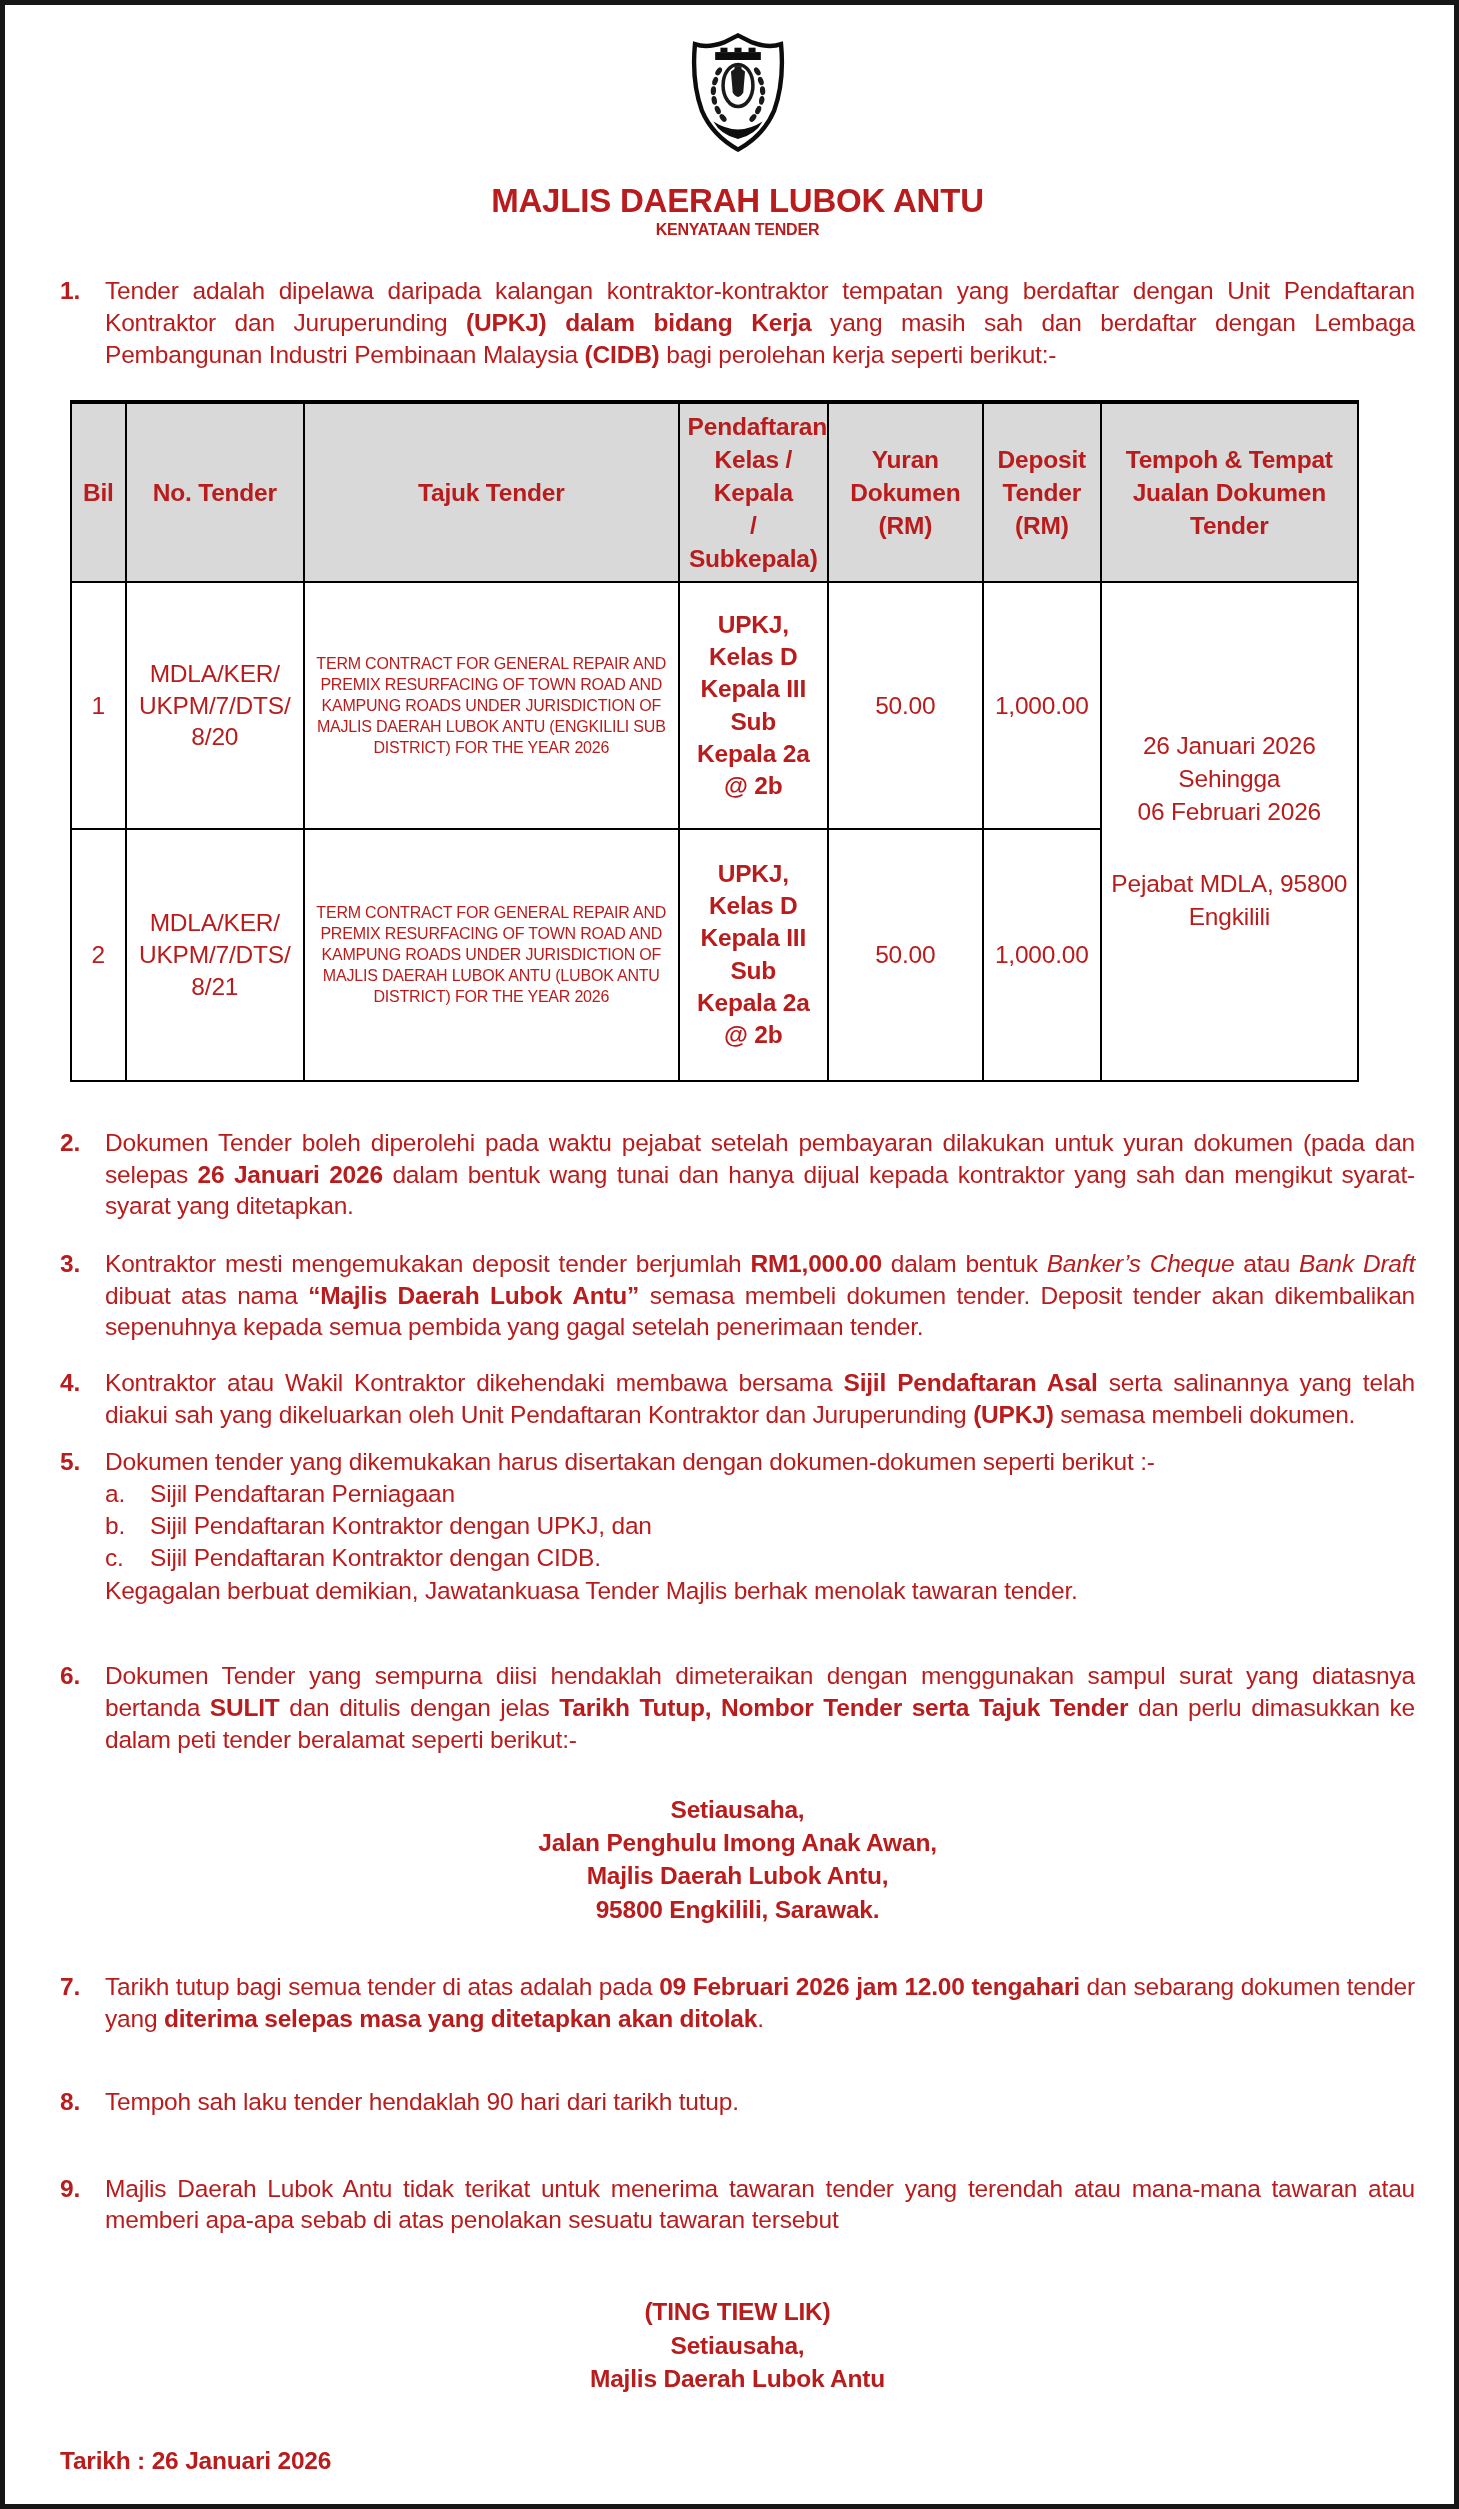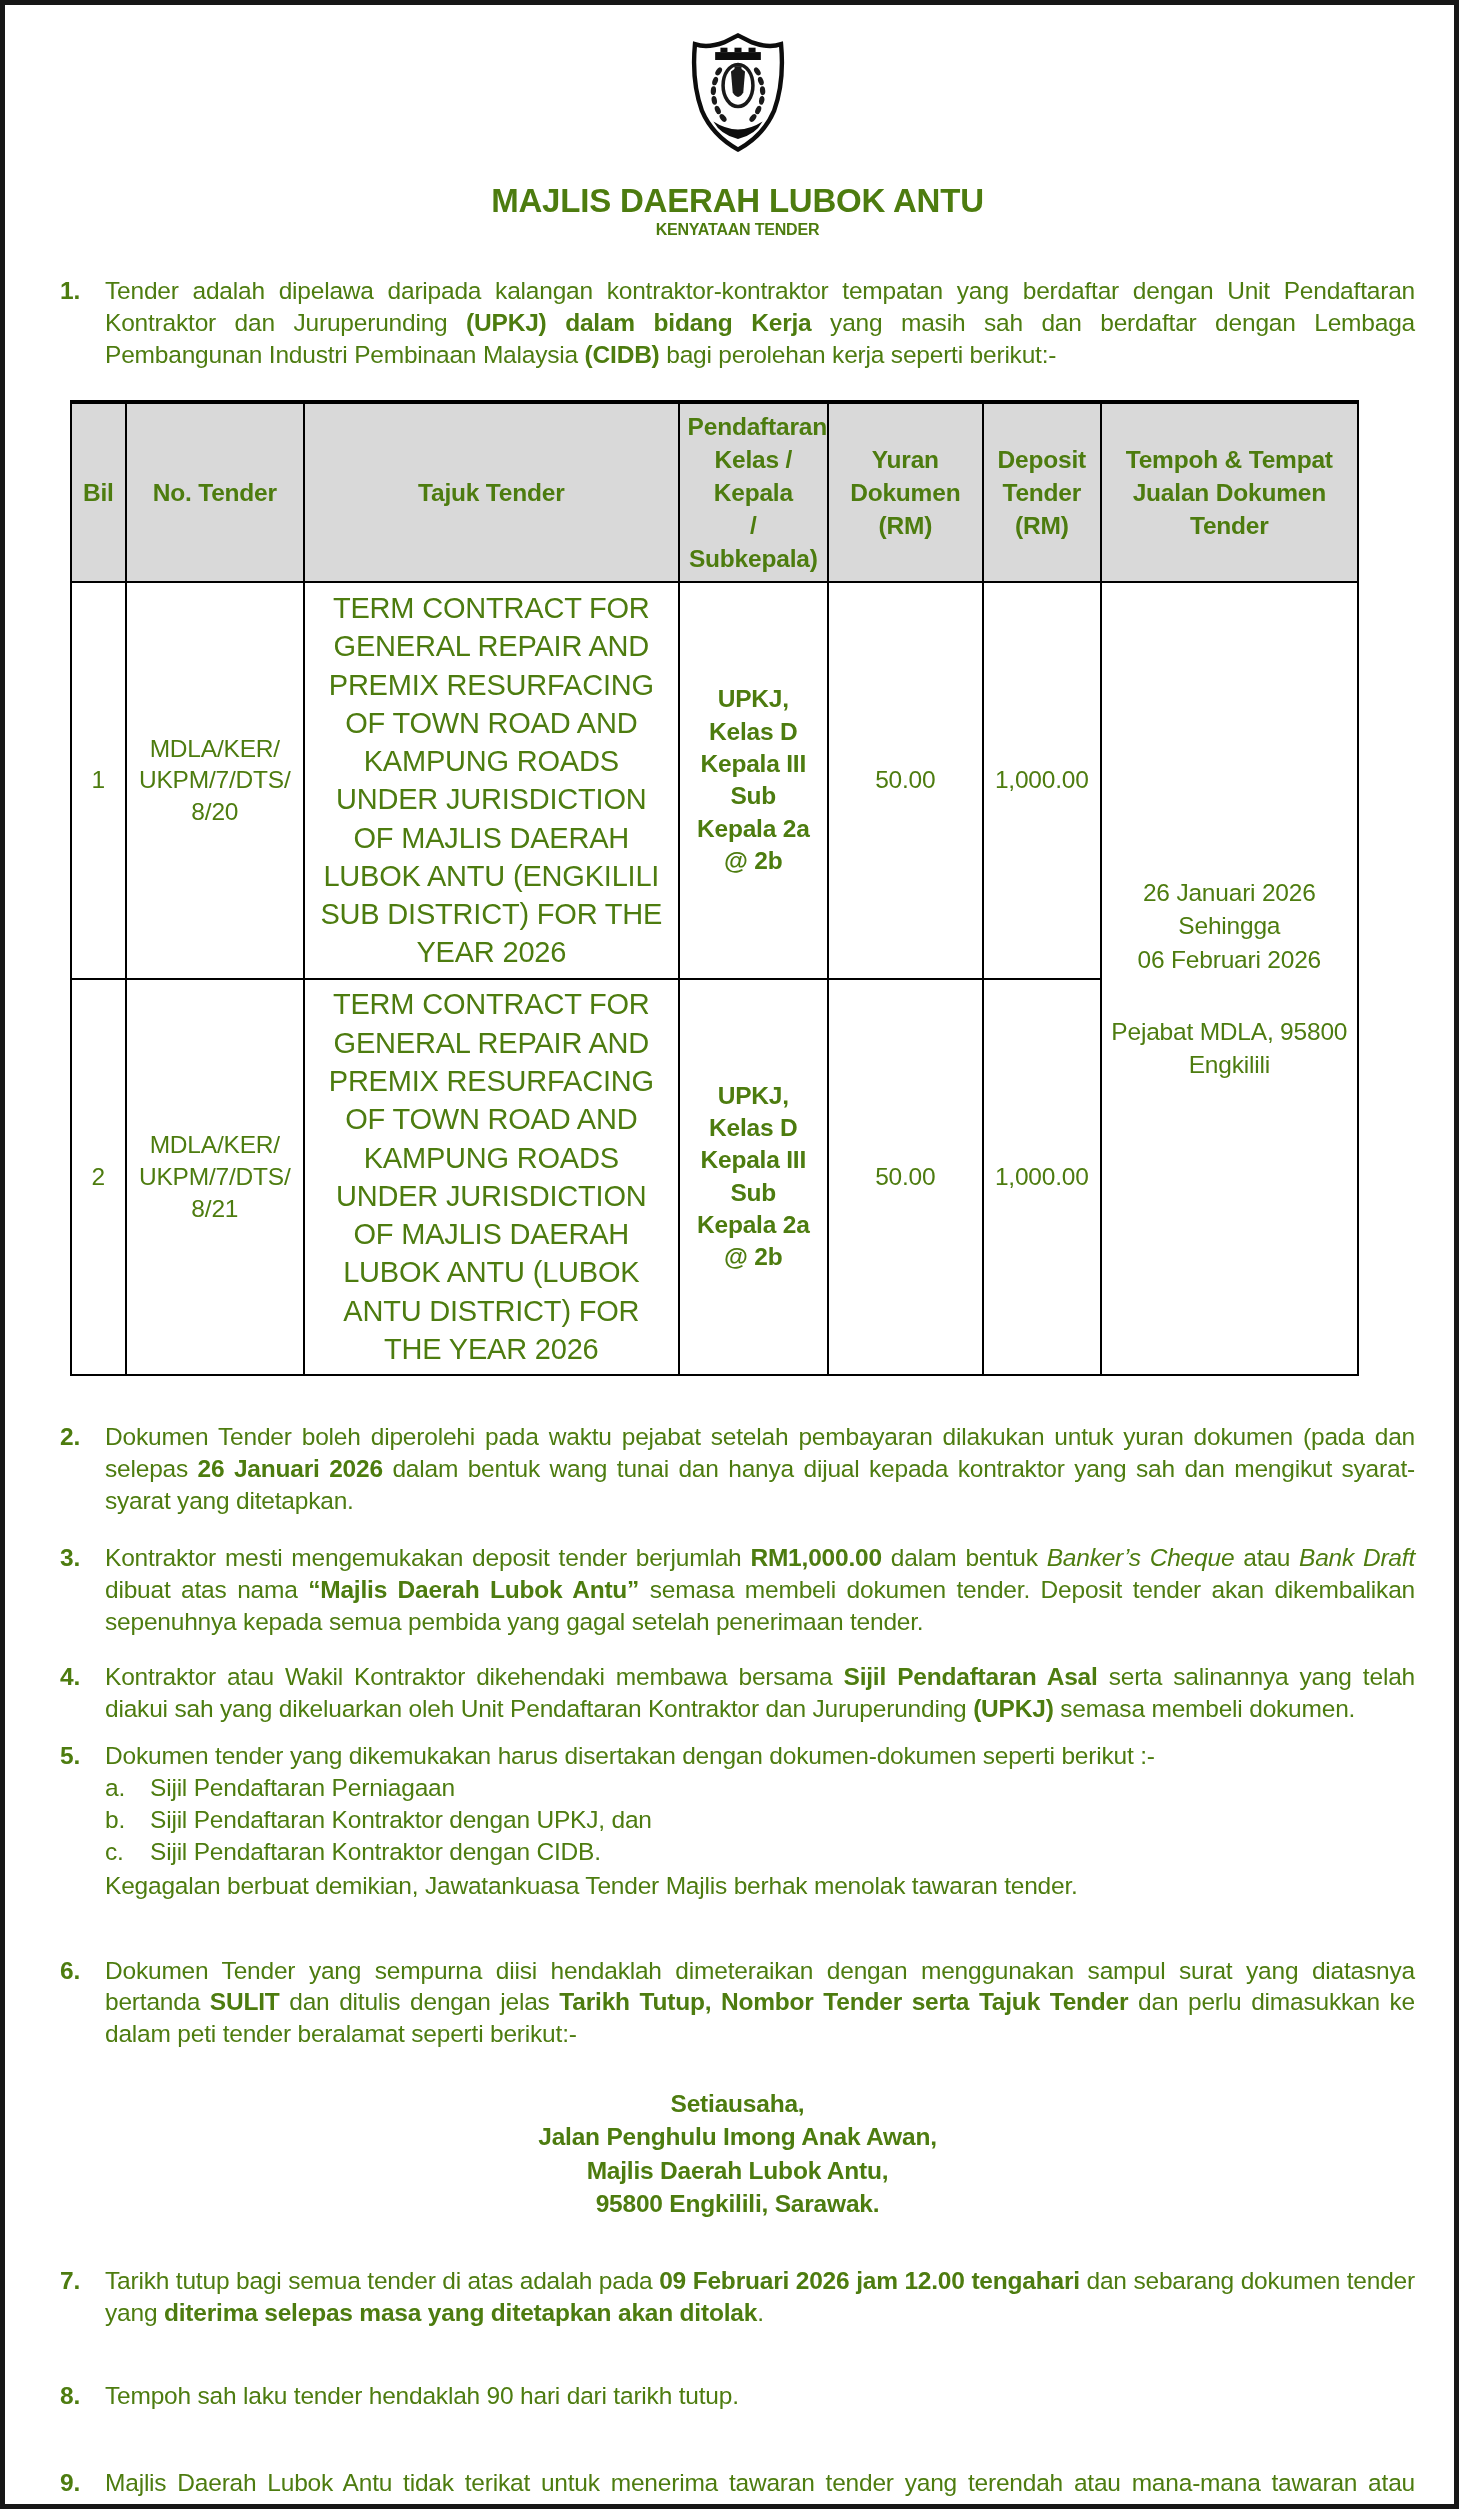--- a/index.html
+++ b/index.html
@@ -1,20 +1,20 @@
 <!DOCTYPE html>
 <html><head>
 <meta charset="utf-8">
 <style>
   html,body{margin:0;padding:0;background:#4a4a4a;}
   .page{
     width:1459px;height:2509px;box-sizing:border-box;
     background:#ffffff;border:5.9px solid #161616;
     padding:25.5px 39px 0 55px;overflow:hidden;
-    font-family:"Liberation Sans",sans-serif;color:#4d7c0f;
+    font-family:"Liberation Sans",sans-serif;color:#b91c1c;
     font-size:24.5px;line-height:1.3;letter-spacing:-0.2px;
   }
   .b{font-weight:bold}
   .i{font-style:italic}
   .pre{white-space:pre-line}
   .crest{width:108px;height:123px;margin:0 auto;display:block}
   .org-title{text-align:center;font-weight:bold;font-size:33px;margin-top:27.4px;line-height:1.2}
   .doc-title{text-align:center;font-weight:bold;font-size:16px;line-height:1.25}
   .item{display:flex;margin-top:25.5px}
   .item .num{flex:none;width:45px;font-weight:bold}
@@ -24,21 +24,21 @@
   .sub-row .letter{flex:none;width:45px}
   .closing-line{margin-top:2px}
   table.tender-table{
     border-collapse:collapse;margin:29px 0 0 9.8px;width:1287px;table-layout:fixed;
     border:2px solid #000;border-top:4.9px solid #000;
   }
   table.tender-table th,table.tender-table td{
     border:2px solid #000;padding:5.9px 7.8px;vertical-align:middle;text-align:center;margin-left:8px;
   }
   table.tender-table th{background:#d9d9d9;font-weight:bold;height:133px;line-height:1.35}
-  td.tajuk{vertical-align:top;text-align:justify;font-size:29px;line-height:1.32;padding:7.8px 9.8px}
+  td.tajuk{vertical-align:top;text-align:justify;font-size:16px;line-height:1.32;padding:7.8px 9.8px}
   tr.row-a td{height:233px}
   tr.row-b td{height:238px}
   td.pendaftaran{font-weight:bold;line-height:1.32}
   td.tempoh{line-height:1.35}
   .tempoh-gap{height:39px}
   .address-block{text-align:center;font-weight:bold;margin-top:37px;line-height:1.36}
   .signature-block{text-align:center;font-weight:bold;margin-top:59px;line-height:1.36}
   .footer{margin-top:49px;line-height:1.4}
   .footer .row{display:block}
   .m46{margin-top:45px}.m52{margin-top:51px}.m54{margin-top:53px}.m56{margin-top:55px}.m24{margin-top:23.5px}.m16{margin-top:15.7px}

